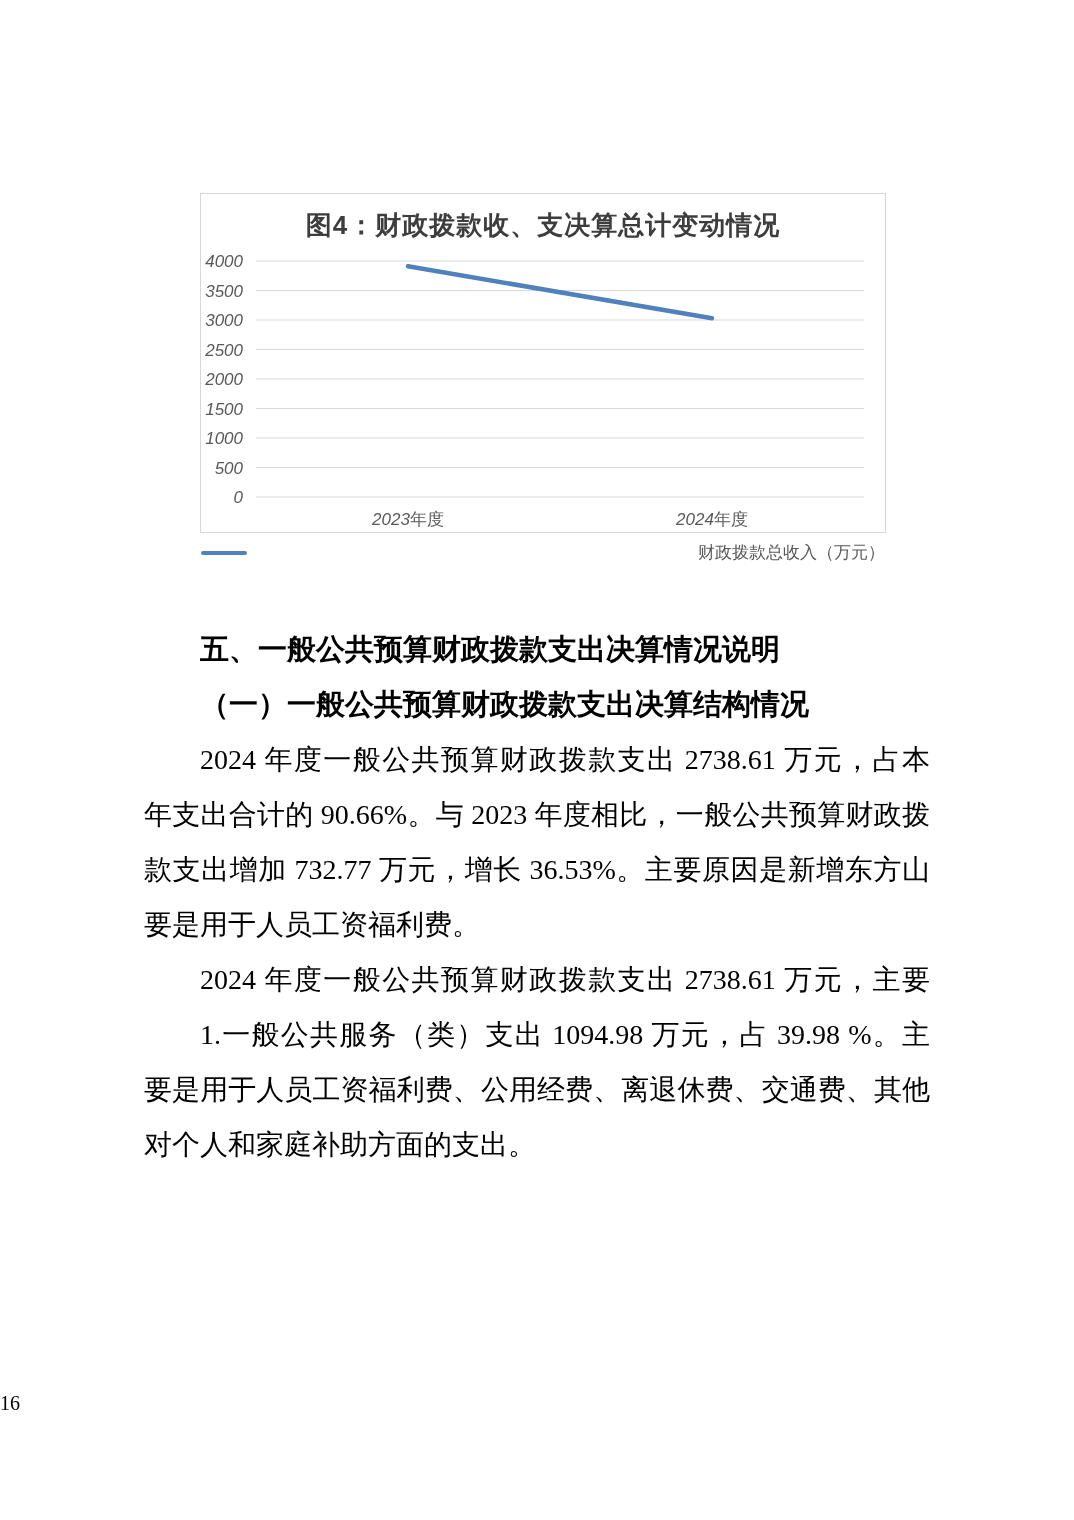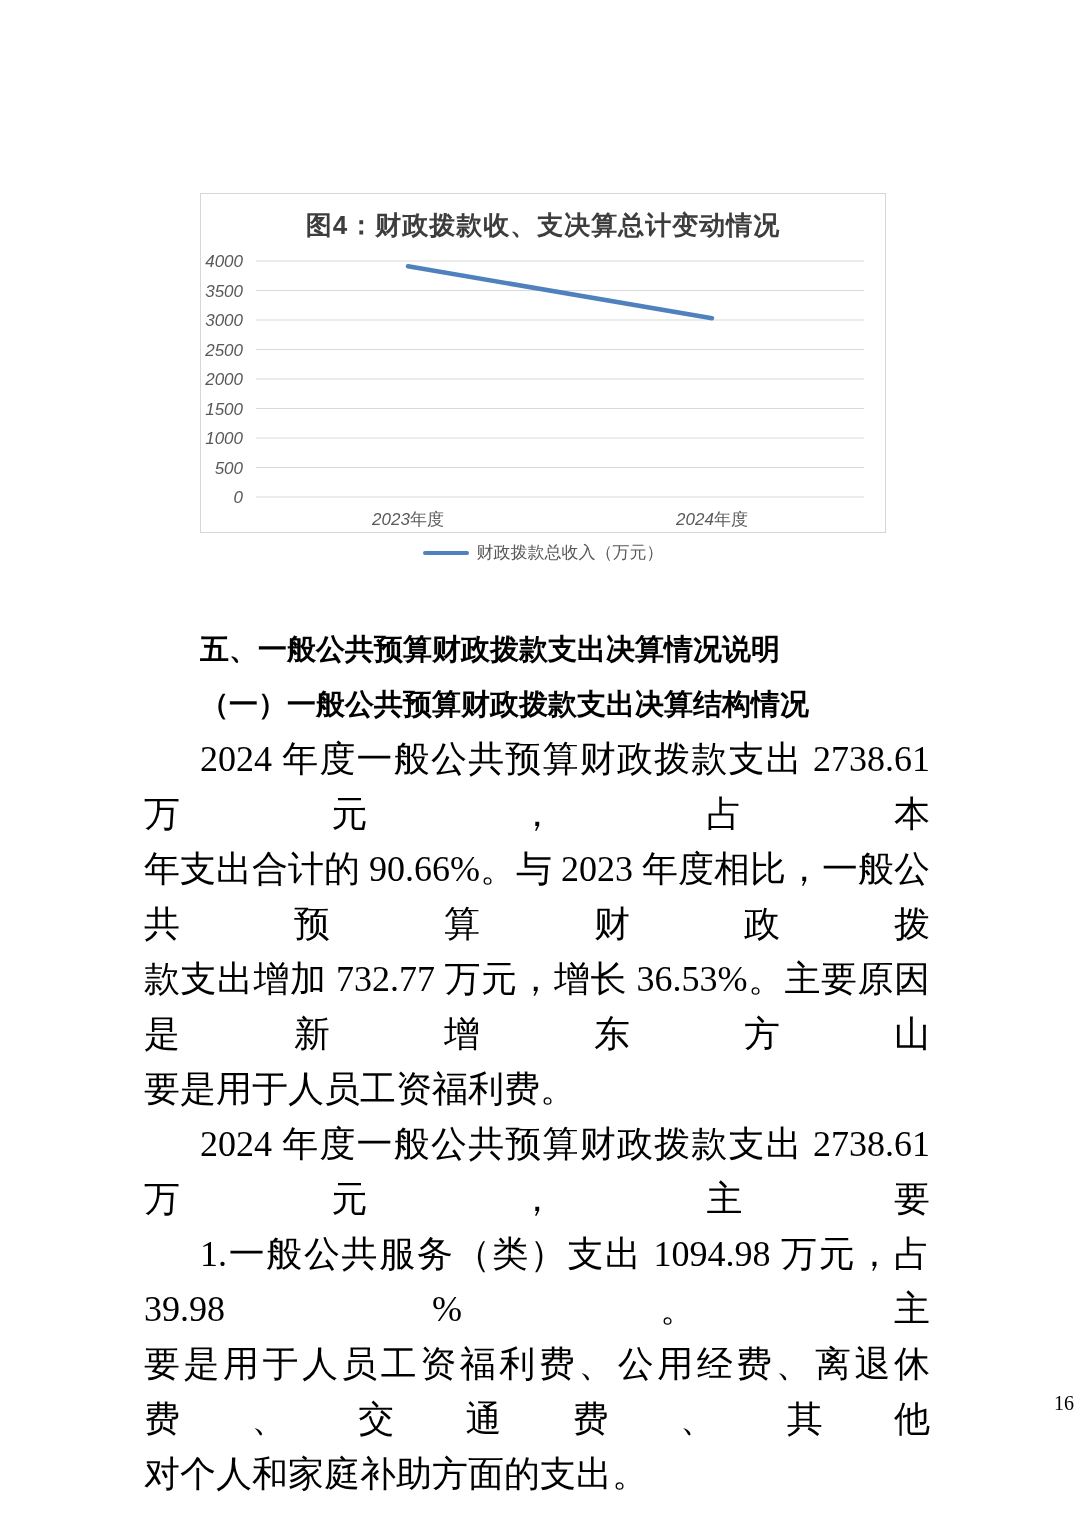--- a/index.html
+++ b/index.html
@@ -51,40 +51,40 @@
     fill: #595959;
     text-anchor: middle;
   }
   .dataline { fill: none; stroke-width: 4.5px; stroke-linecap: round; }
   .chart-legend {
     position: absolute;
     left: 0;
     top: 347px;
     width: 100%;
     display: flex;
-    justify-content: center;
+    justify-content: space-between;
     align-items: center;
     gap: 8px;
   }
   .legend-swatch { display: inline-block; width: 46px; height: 4px; border-radius: 2px; }
   .legend-label {
     font-family: "Liberation Sans", "DejaVu Sans", sans-serif;
     font-size: 17px;
     color: #595959;
   }
 
   
   .body-text {
     position: absolute;
     left: 144px;
     top: 622px;
     width: 786px;
   }
   .line {
-    font-size: 36px;
+    font-size: 28px;
     line-height: 55px;
     white-space: nowrap;
   }
   .fill { text-align: justify; text-align-last: justify; white-space: normal; }
   .indent { text-indent: 56px; }
   .h-main {
     font-family: "Liberation Sans", "DejaVu Sans", sans-serif;
     font-weight: bold;
     font-size: 29px;
     line-height: 55px;
@@ -96,21 +96,21 @@
     line-height: 55px;
     text-indent: 56px;
   }
 
   
   .page-number {
     position: absolute;
     left: 0;
     top: 1392px;
     width: 100%;
-    text-align: right;
+    text-align: left;
     font-size: 20px;
     color: #000000;
   }
 </style>
 </head>
 <body>
 
 <div class="page">
 
   <div class="chart-box">

